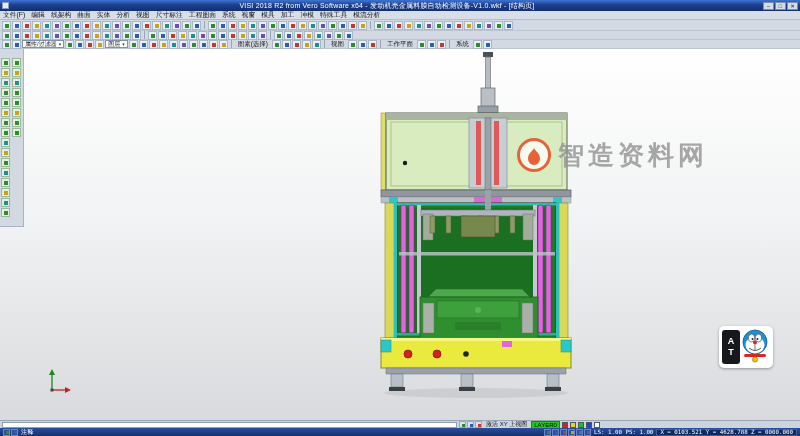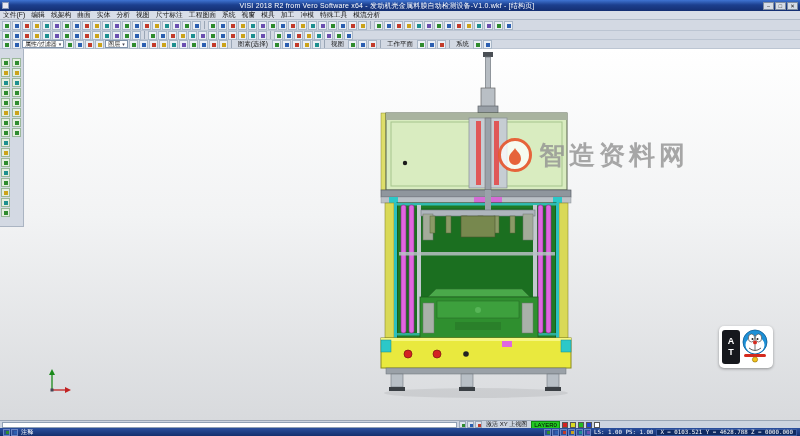--- a/index.html
+++ b/index.html
@@ -51,21 +51,21 @@
   .vstrip .tbi::after{background:#2e8b2e}
   .vstrip .tbi:nth-child(3n)::after{background:#1d8f8f}
   .vstrip .tbi:nth-child(4n+2)::after{background:#caa21a}
 
   
   .viewport{position:absolute;left:0;top:49px;width:800px;height:371px;
     background:linear-gradient(180deg,#ffffff 0%,#f2f3f4 45%,#d8dadd 100%)}
   .model-svg{position:absolute;left:0;top:0;width:800px;height:436px;pointer-events:auto}
 
   
-  .watermark{position:absolute;left:497px;top:137px;display:flex;align-items:flex-end;z-index:5;opacity:.9}
+  .watermark{position:absolute;left:516px;top:137px;display:flex;align-items:flex-end;z-index:5;opacity:.9}
   .wm-text{font-size:26px;font-weight:bold;color:rgba(145,145,145,.88);letter-spacing:4px;margin-left:6px;white-space:nowrap}
 
   
   .badge-card{position:absolute;left:719px;top:326px;width:54px;height:42px;background:#fff;border-radius:5px;
     box-shadow:0 1px 3px rgba(0,0,0,.35);z-index:6;display:flex;align-items:center;justify-content:space-between;padding:3px}
   .at-icon{width:18px;height:34px;background:#16181d;border-radius:3px;display:flex;flex-direction:column;
     align-items:center;justify-content:center;color:#fff;font-size:9px;font-weight:bold;line-height:11px}
 
   
   .rowA{position:absolute;left:0;top:420px;width:800px;height:8px;background:#ccd4e0;border-top:1px solid #9aa6b6;

